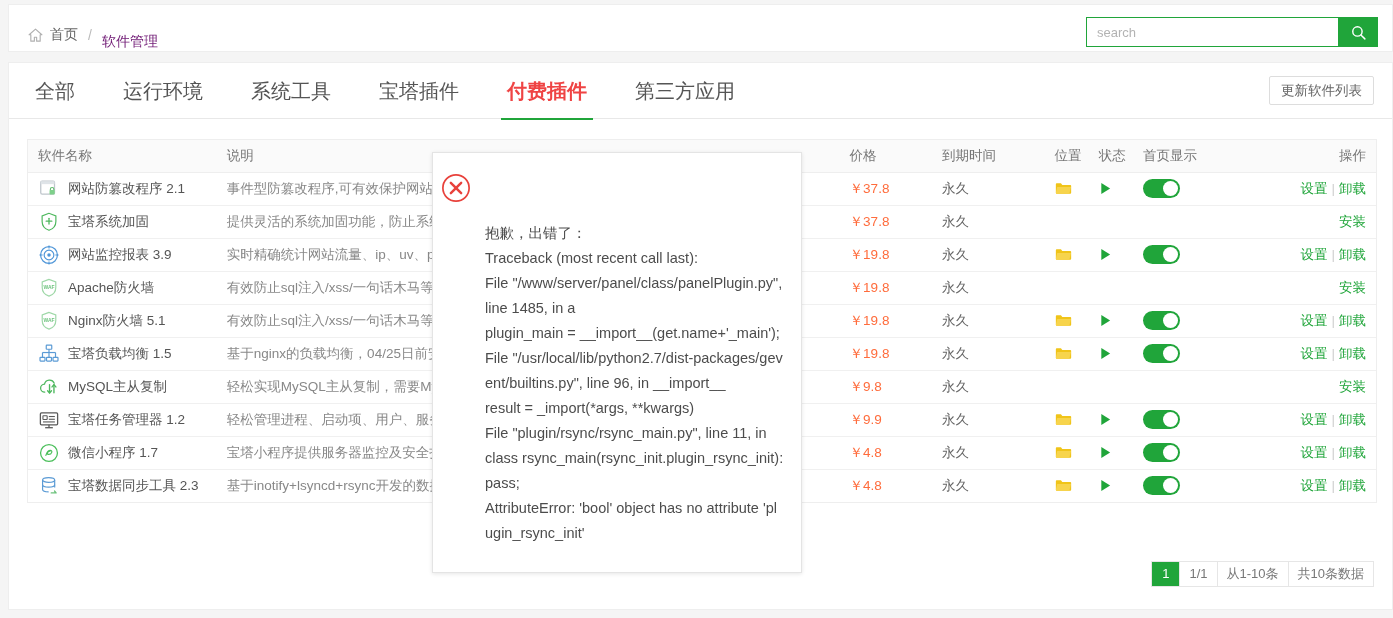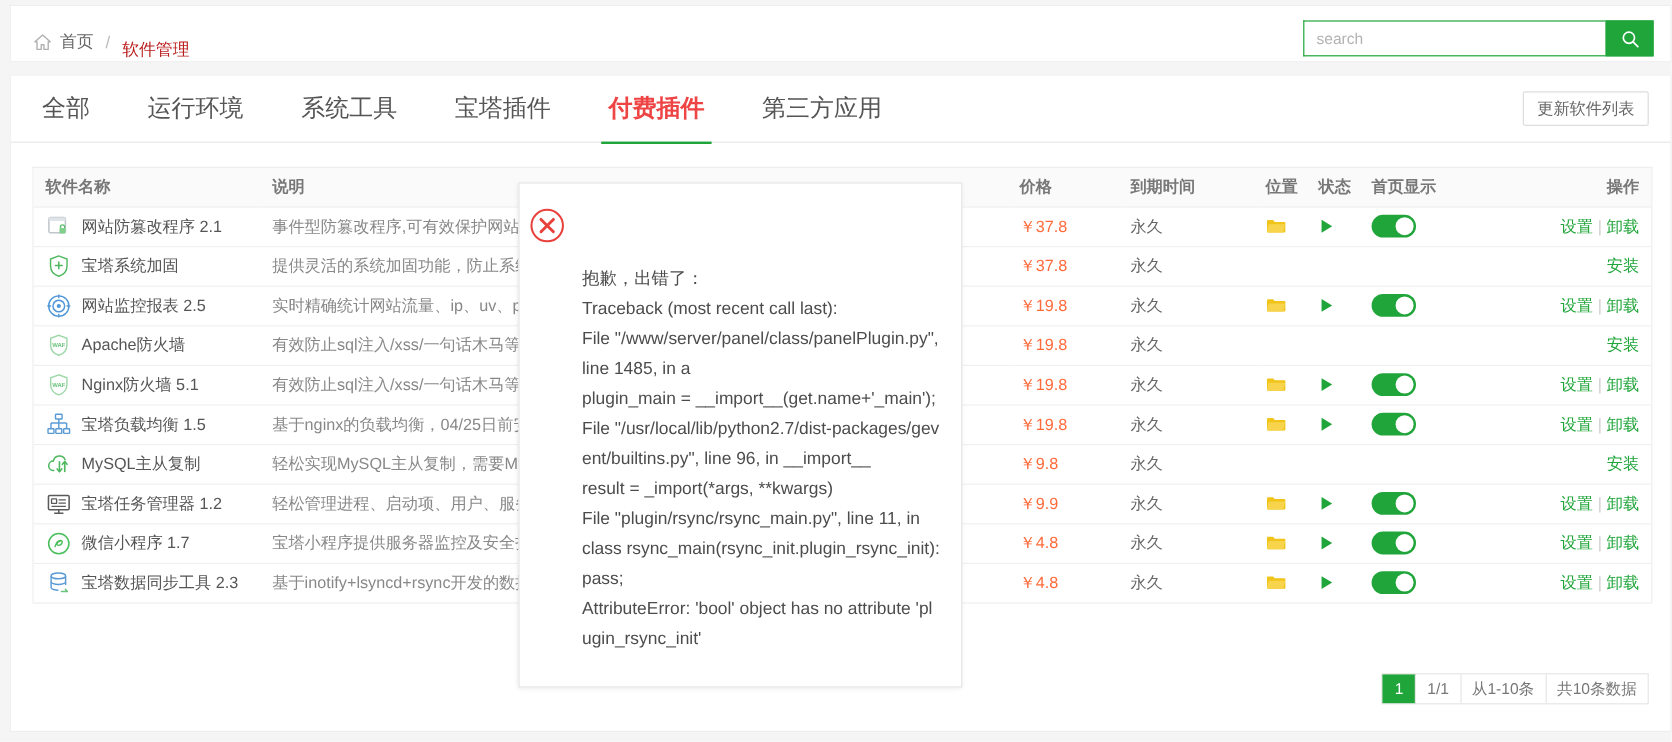--- a/index.html
+++ b/index.html
@@ -21,21 +21,21 @@
     border: 1px solid #eee;
     display: flex; align-items: flex-end;
   }
   .crumb {
     display: flex; align-items: center;
     margin-left: 18px;
     font-size: 14px; color: #666;
   }
   .home-icon { width: 17px; height: 17px; margin-right: 6px; display: block; }
   .crumb-sep { margin: 0 10px; color: #bbb; }
-  .crumb-cur { color: #b91c1c; margin-top: 14px; }
+  .crumb-cur { color: #701a75; margin-top: 14px; }
 
   .search-wrap {
     position: absolute; right: 14px; top: 12px;
     display: flex; height: 30px;
   }
   .search-input {
     width: 252px; height: 30px;
     border: 1px solid #20a53a;
     border-right: none;
     outline: none;
@@ -105,21 +105,21 @@
     position: absolute; left: 18px; top: 76px;
     width: 1350px;
     border: 1px solid #eee;
     border-bottom: none;
   }
   table { border-collapse: collapse; width: 100%; table-layout: fixed; }
   thead th {
     height: 32px;
     background: #fafafa;
     border-bottom: 1px solid #eee;
-    font-weight: bold;
+    font-weight: normal;
     font-size: 13.5px;
     color: #777;
     text-align: left;
     padding: 0 8px;
   }
   tbody td {
     height: 33px;
     border-bottom: 1px solid #f0f0f0;
     font-size: 13.5px;
     color: #666;
@@ -317,21 +317,21 @@
               <div class="name-cell">
                 <span class="sw-icon"><svg width="22" height="22" viewBox="0 0 24 24">
                     <circle cx="12" cy="12" r="9.2" fill="none" stroke="#4f96d8" stroke-width="1.3"></circle>
                     <circle cx="12" cy="12" r="5.3" fill="none" stroke="#4f96d8" stroke-width="1.3"></circle>
                     <circle cx="12" cy="12" r="1.9" fill="#4f96d8"></circle>
                     <line x1="12" y1="1.6" x2="12" y2="5" stroke="#4f96d8" stroke-width="1.2"></line>
                     <line x1="12" y1="19" x2="12" y2="22.4" stroke="#4f96d8" stroke-width="1.2"></line>
                     <line x1="1.6" y1="12" x2="5" y2="12" stroke="#4f96d8" stroke-width="1.2"></line>
                     <line x1="19" y1="12" x2="22.4" y2="12" stroke="#4f96d8" stroke-width="1.2"></line>
                   </svg></span>
-                <span class="sw-label">网站监控报表 2.5</span>
+                <span class="sw-label">网站监控报表 3.9</span>
               </div>
             </td>
             <td class="c-desc desc">实时精确统计网站流量、ip、uv、pv、请</td>
             <td class="c-price price">￥19.8</td>
             <td class="c-exp">永久</td>
             <td class="c-pos"><span><svg class="folder-icon" viewBox="0 0 20 17">
                   <path d="M1 3.4a1 1 0 0 1 1-1h5l1.6 1.9h9.4a1 1 0 0 1 1 1v8.3a1 1 0 0 1-1 1H2a1 1 0 0 1-1-1Z" fill="#f0c419"></path>
                   <path d="M2.6 6.6h16.2l-1.7 7.2a1 1 0 0 1-1 .8H2a1 1 0 0 1-1-1Z" fill="#f7d44c"></path>
                 </svg></span></td>
             <td class="c-state"><span><svg class="play-icon" viewBox="0 0 14 14">

